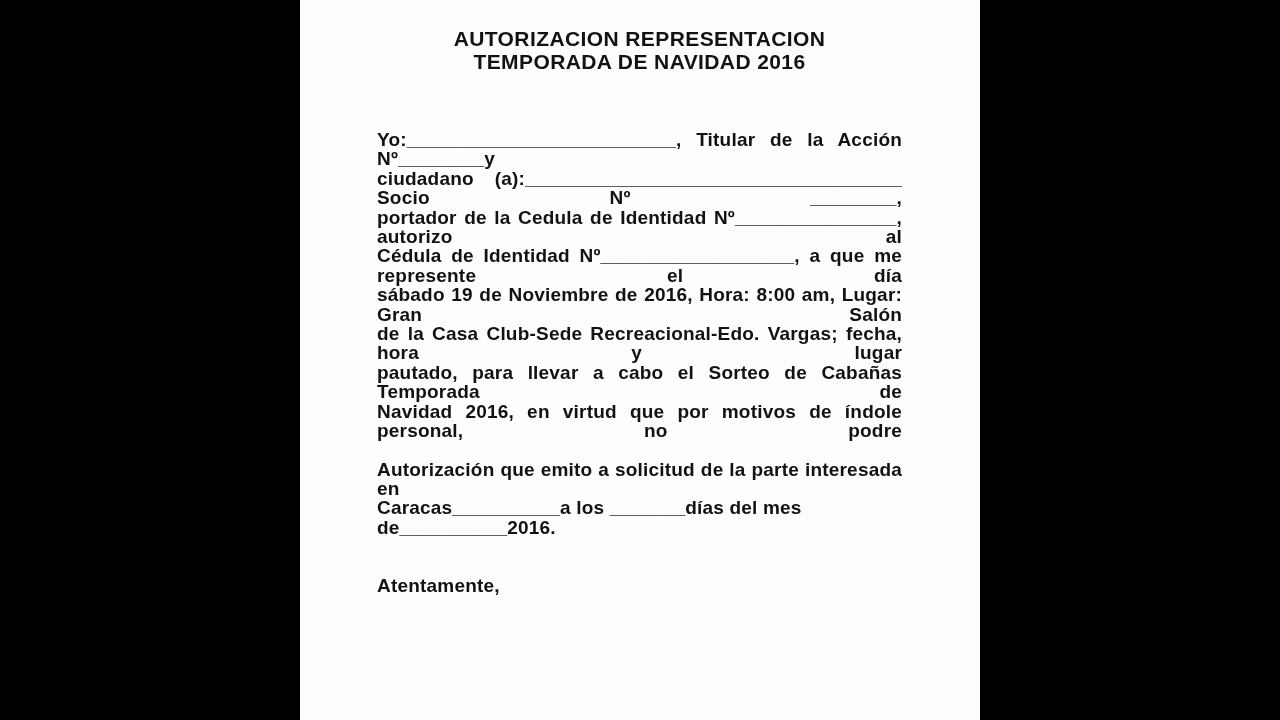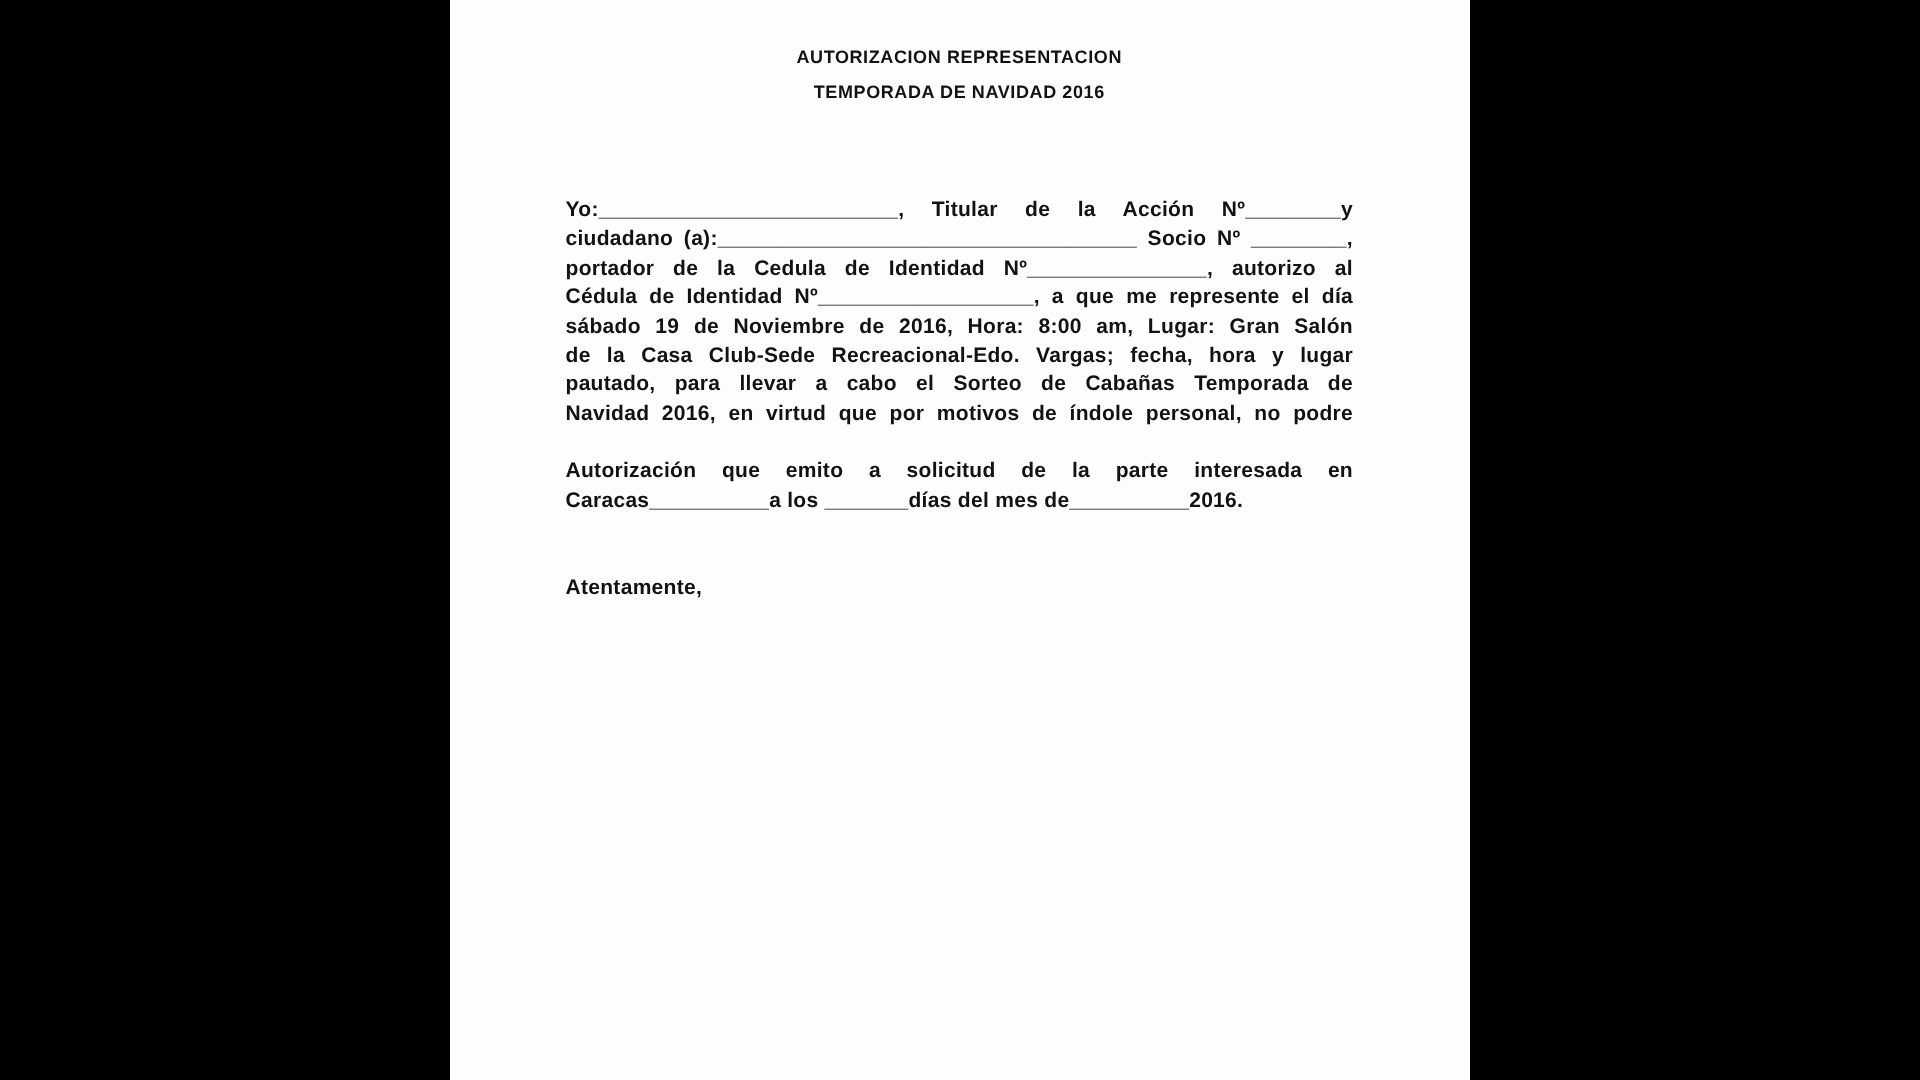--- a/index.html
+++ b/index.html
@@ -25,26 +25,26 @@
     height: 720px;
     flex: 0 0 auto;
     background: #fdfdfd;
     box-sizing: border-box;
     padding: 27px 78px 0 77px;
     color: #121212;
     font-weight: 700;
   }
   .doc-title {
     text-align: center;
-    font-size: 12px;
+    font-size: 21px;
     line-height: 23px;
     letter-spacing: 0.4px;
   }
   .body-block {
-    font-size: 14px;
+    font-size: 19px;
     line-height: 19.4px;
     letter-spacing: 0.2px;
   }
   .para-1 { margin-top: 57px; }
   .para-2 { margin-top: 19px; }
   .closing { margin-top: 39px; }
   .sig-block {
     margin-top: 48px;
     line-height: 22.6px;
   }

